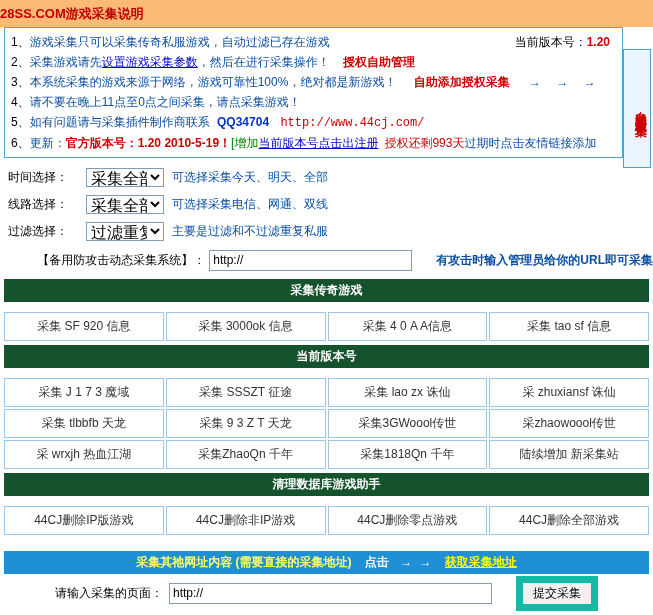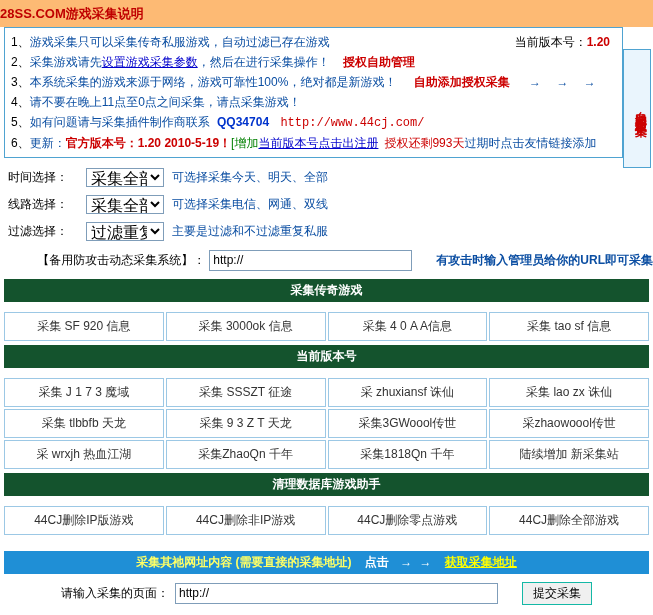--- a/index.html
+++ b/index.html
@@ -114,21 +114,21 @@
   .section-note .w{color:#ffffff;}
   .section-note .y{color:#ffff00;text-decoration:underline;}
   .bottom-row{display:flex;align-items:center;justify-content:center;height:38px;}
   .bottom-label{font-size:12px;color:#000;}
   .bottom-input{width:315px;margin-left:6px;}
   .submit-btn{
     margin-left:24px;
     font-family:"Liberation Sans",sans-serif;
     font-size:12px;
     padding:2px 10px;
-    border:1px solid #14b8a6;
+    border:7px solid #14b8a6;
     background:#f0f0f0;
     cursor:pointer;
   }
   .example{
     text-align:center;
     color:#cc0000;
     font-weight:bold;
     font-size:12px;
     padding:3px 0 2px;
   }
@@ -212,22 +212,22 @@
     <div class="cell">采集 SF 920 信息</div>
     <div class="cell">采集 3000ok 信息</div>
     <div class="cell">采集 4 0 A A信息</div>
     <div class="cell">采集 tao sf 信息</div>
   </div>
 
   <div class="section-head">当前版本号</div>
   <div class="grid">
     <div class="cell">采集 J 1 7 3 魔域</div>
     <div class="cell">采集 SSSZT 征途</div>
+    <div class="cell">采集 lao zx 诛仙</div>
     <div class="cell">采 zhuxiansf 诛仙</div>
-    <div class="cell">采集 lao zx 诛仙</div>
   </div>
   <div class="grid">
     <div class="cell">采集 tlbbfb 天龙</div>
     <div class="cell">采集 9 3 Z T 天龙</div>
     <div class="cell">采集3GWoool传世</div>
     <div class="cell">采zhaowoool传世</div>
   </div>
   <div class="grid">
     <div class="cell">采 wrxjh 热血江湖</div>
     <div class="cell">采集ZhaoQn 千年</div>

